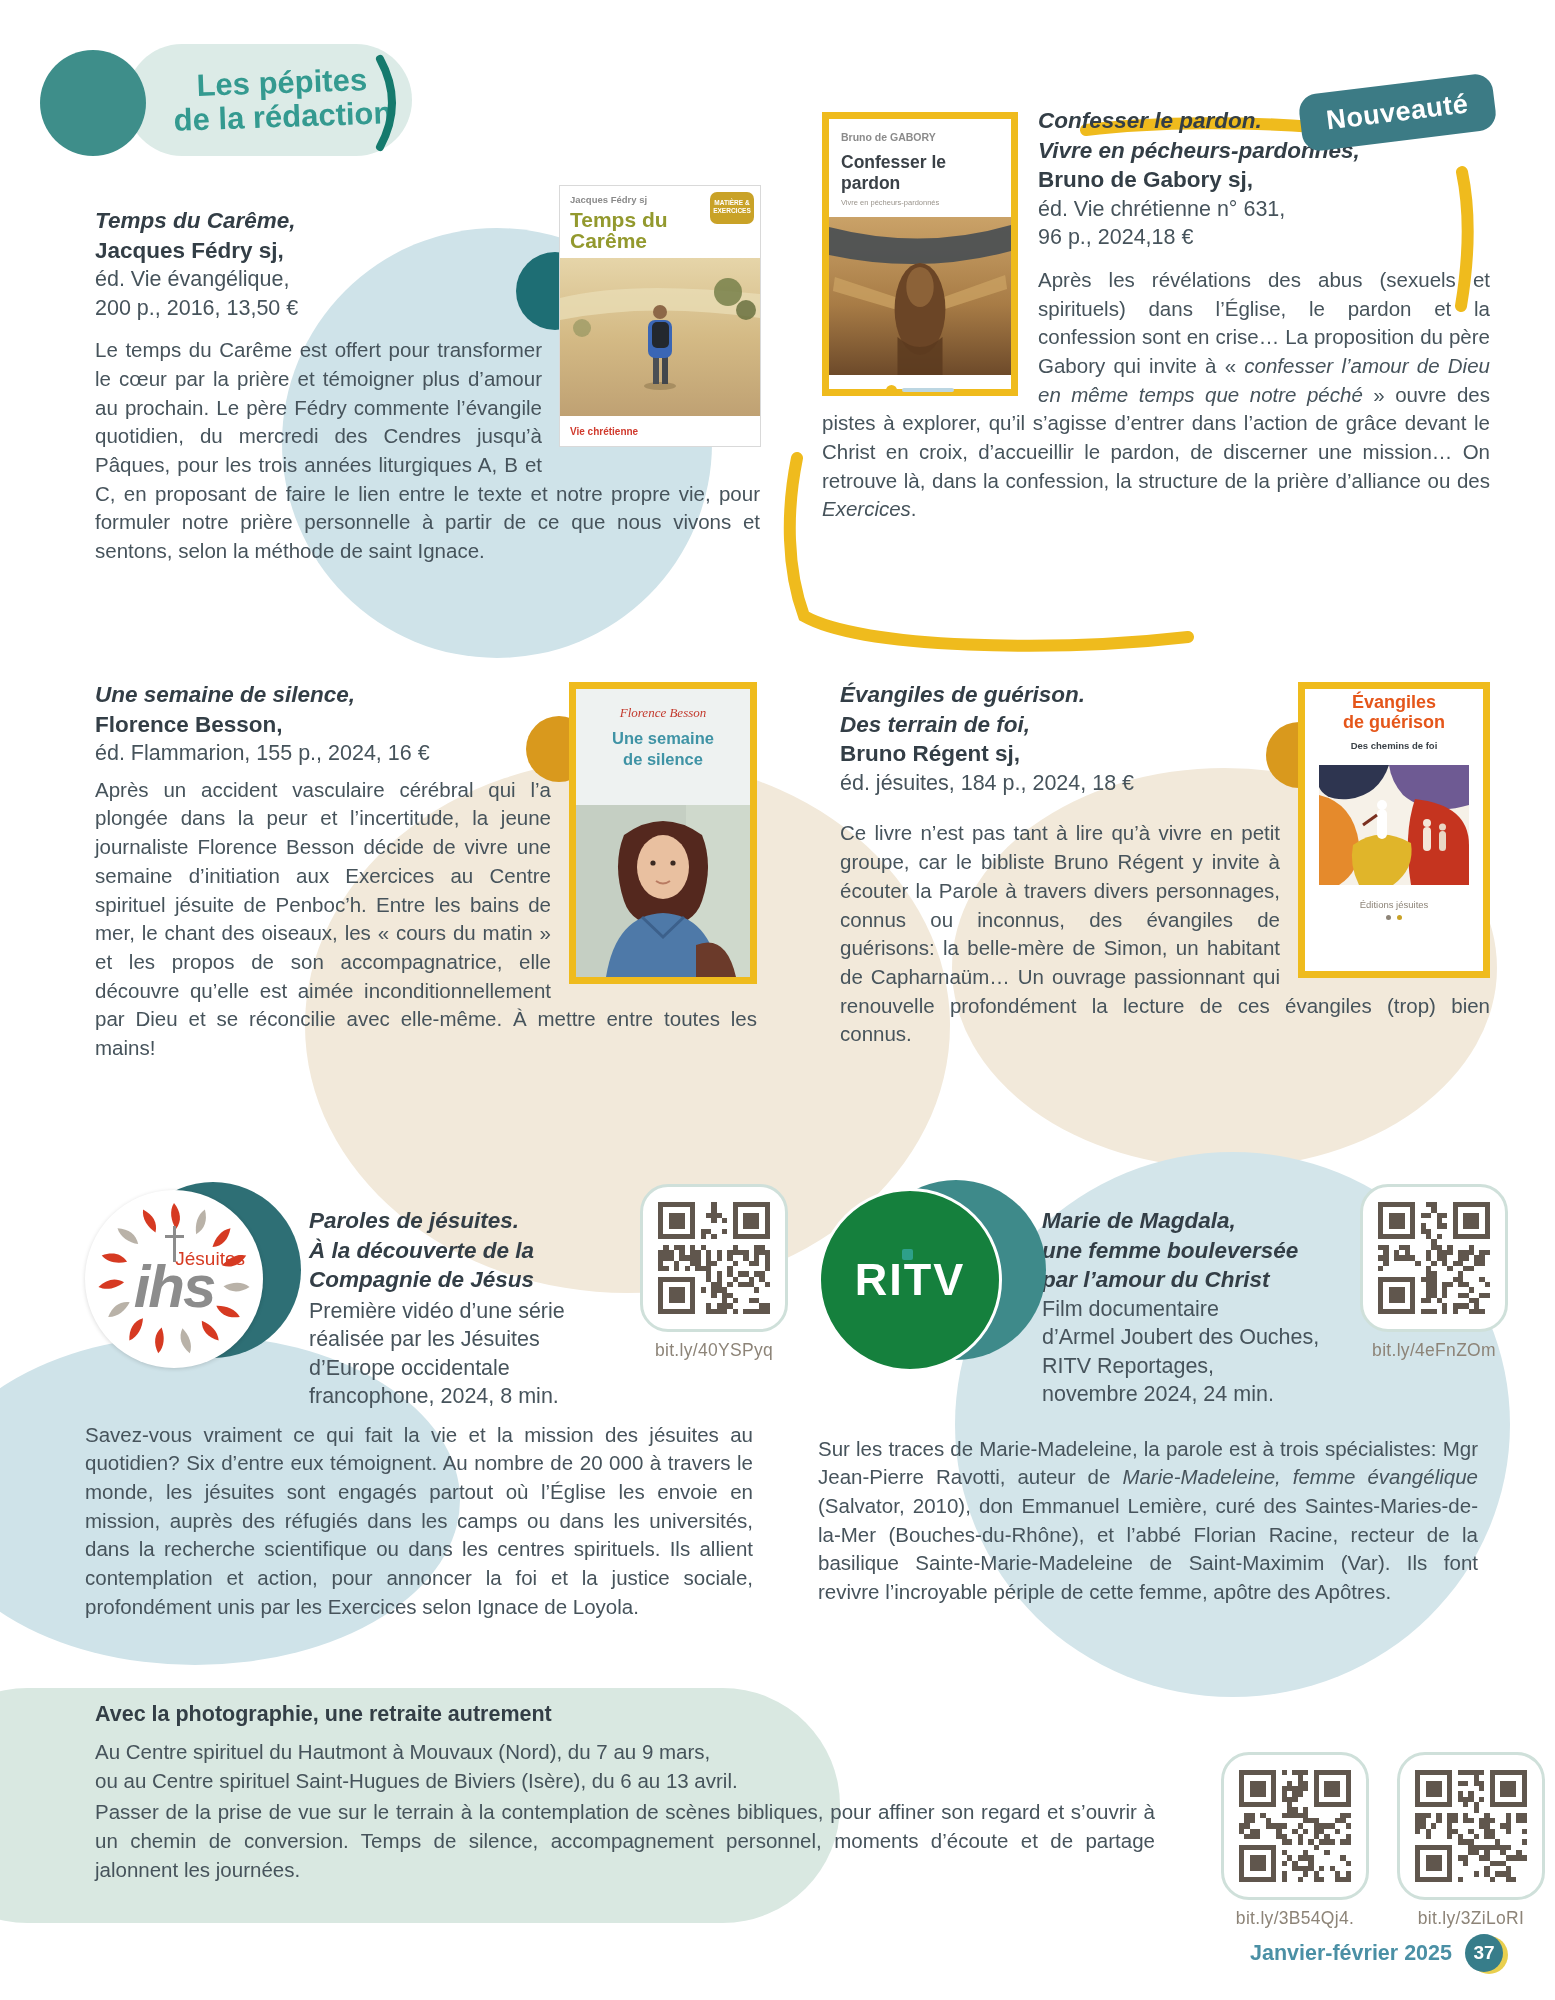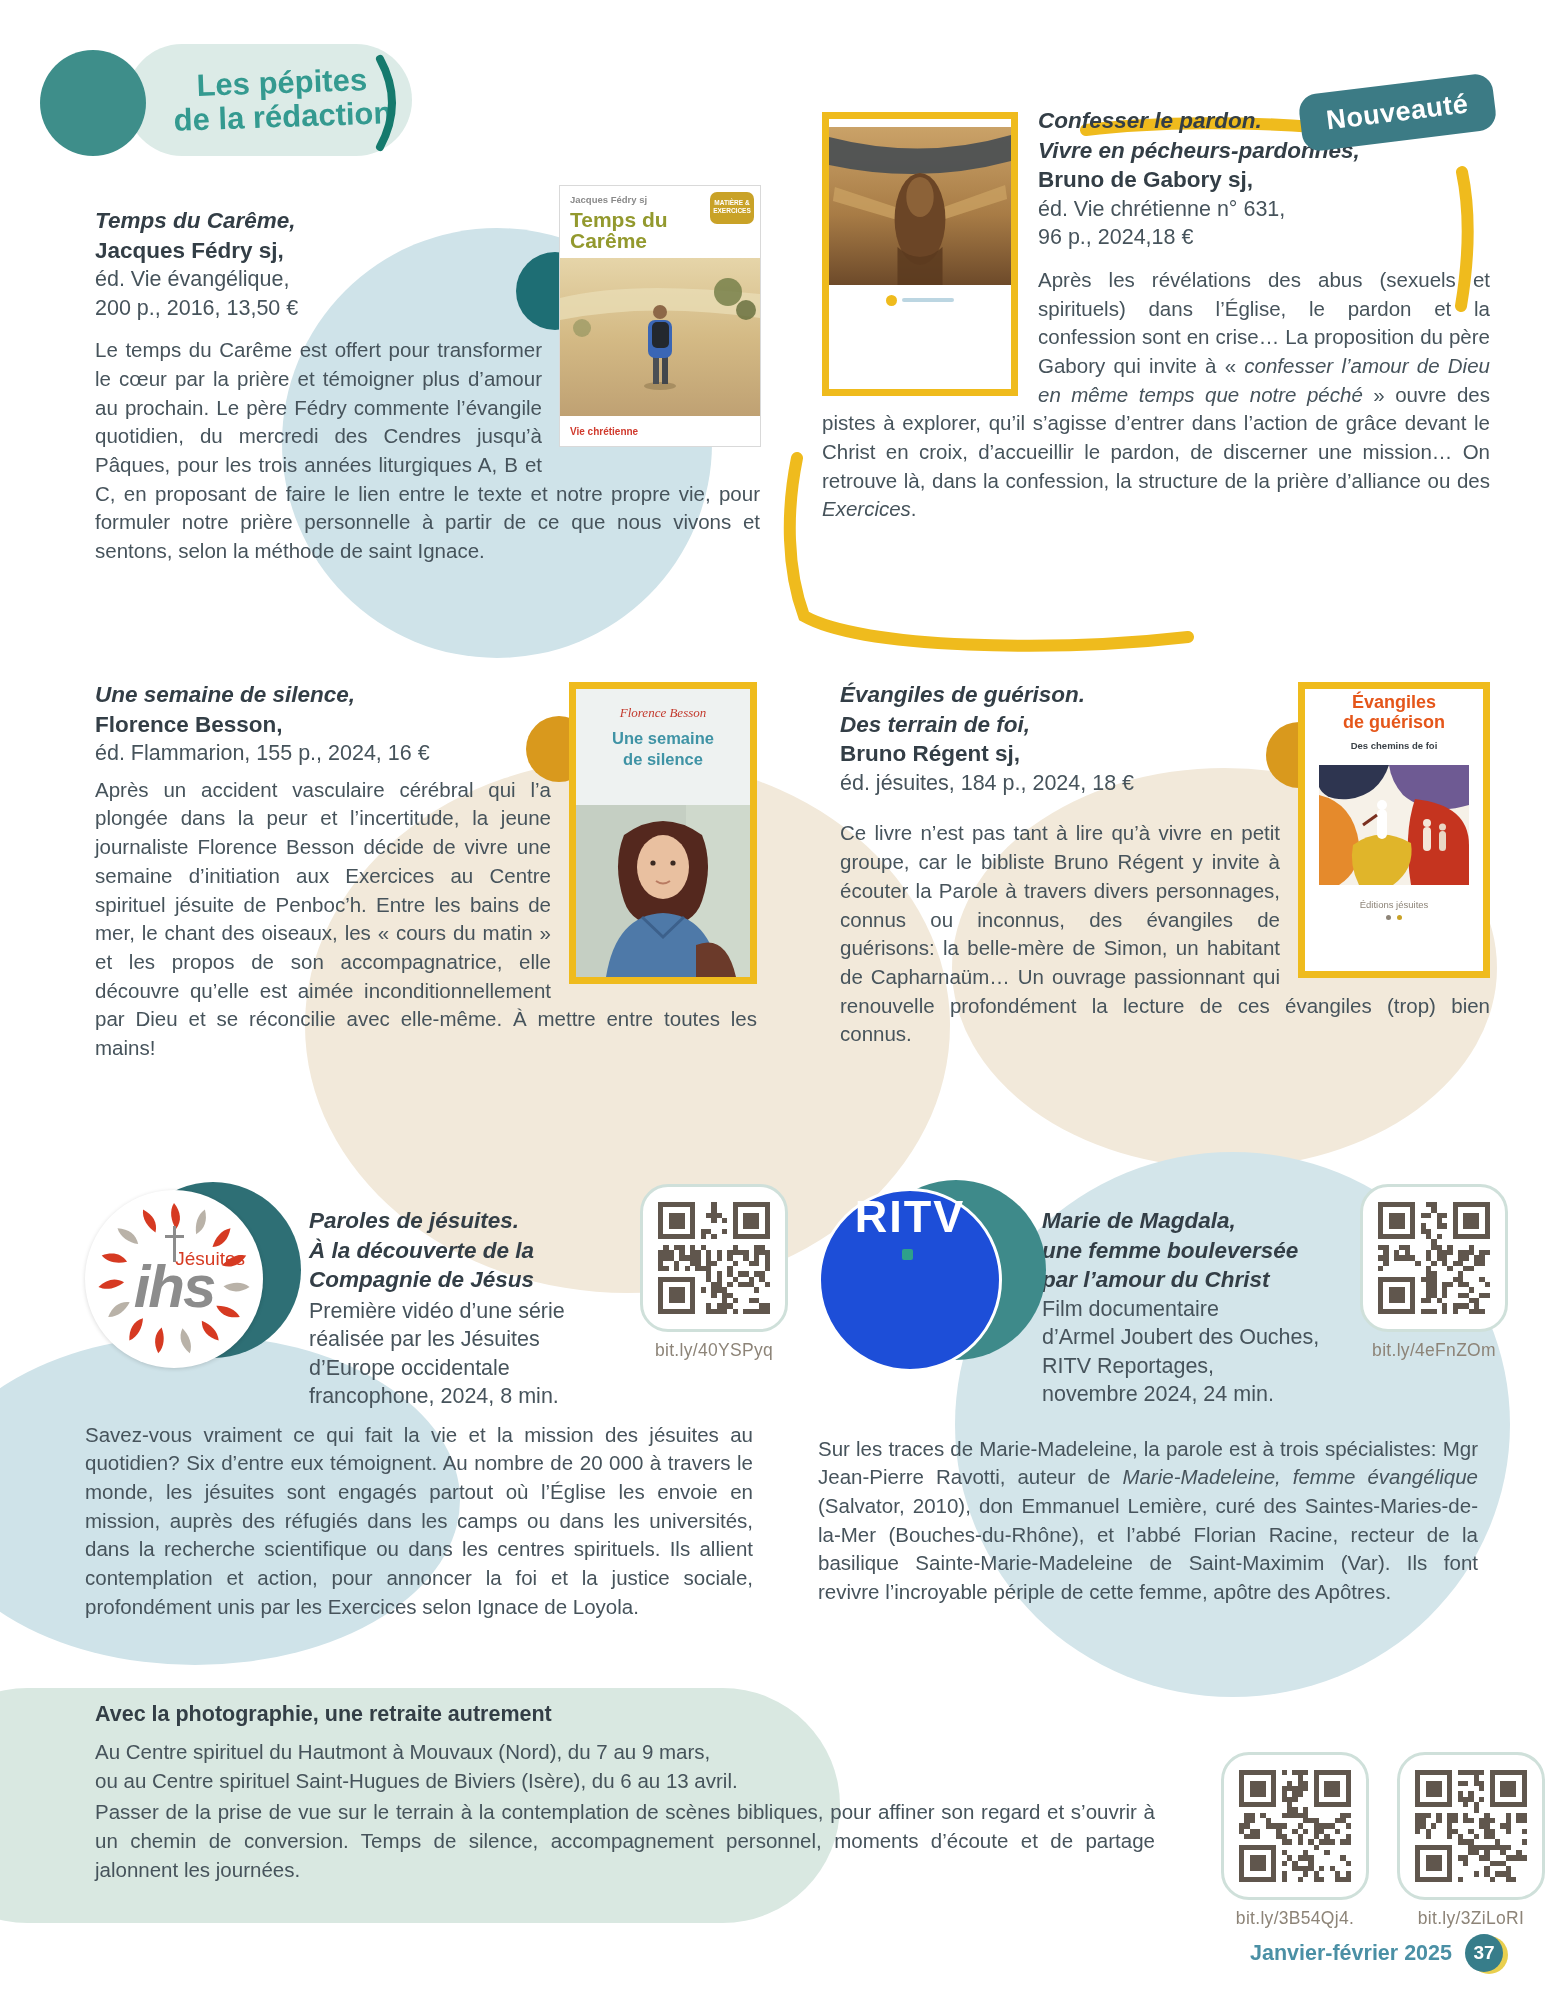--- a/index.html
+++ b/index.html
@@ -89,21 +89,21 @@
 
   .ihs-shadow{position:absolute;left:40px;top:2px;width:176px;height:176px;border-radius:50%;background:#2e6f75}
   .ihs-circle{position:absolute;left:0;top:10px;width:178px;height:178px;border-radius:50%;background:#fff;box-shadow:0 1px 4px rgba(0,0,0,.15)}
   .ihs-circle svg{position:absolute;left:0;top:0}
   .ihs-text{position:absolute;left:50%;top:54%;transform:translate(-50%,-50%);font-size:60px;font-weight:700;color:#8c8c8c;font-style:italic;letter-spacing:-2px}
   .ihs-cross{position:absolute;left:88px;top:36px;width:3px;height:36px;background:#8c8c8c}
   .ihs-cross::after{content:"";position:absolute;left:-8px;top:9px;width:19px;height:3px;background:#8c8c8c}
   .ihs-jesuites{position:absolute;right:18px;top:58px;color:#d63a22;font-size:19px}
 
   .ritv-shadow{position:absolute;left:48px;top:0;width:180px;height:180px;border-radius:50%;background:#3e8a8a}
-  .ritv-circle{position:absolute;left:0;top:8px;width:184px;height:184px;border-radius:50%;background:#1d4ed8;border:3px solid #fff;display:flex;justify-content:center}
+  .ritv-circle{position:absolute;left:0;top:8px;width:184px;height:184px;border-radius:50%;background:#15803d;border:3px solid #fff;display:flex;align-items:center;justify-content:center}
   .ritv-text{color:#fff;font-weight:800;font-size:45px;letter-spacing:2px}
   .ritv-dot{position:absolute;left:81px;top:58px;width:11px;height:11px;background:#2ea08a;border-radius:2px}
 
   
   #s7 .title{font-weight:700;font-size:21.5px;color:#333e46;margin-bottom:10px}
   #s7 .line{font-size:20.5px;line-height:1.42}
   #s7 .para{margin-top:2px;width:1060px}
   #qrb{position:absolute;left:1220px;top:1752px;display:flex;gap:26px;z-index:2}
   #qrb .qr-wrap{width:150px;text-align:center}
   #footer{position:absolute;right:52px;top:1934px;display:flex;align-items:center;gap:13px;z-index:2}
@@ -178,20 +178,25 @@
     </div>
     <div class="t-it">Temps du Carême,</div>
     <div class="t-b">Jacques Fédry sj,</div>
     <div class="t-n">éd. Vie évangélique,</div>
     <div class="t-n">200 p., 2016, 13,50 €</div>
     <p class="para mt14">Le temps du Carême est offert pour transformer le cœur par la prière et témoigner plus d’amour au prochain. Le père Fédry commente l’évangile quotidien, du mercredi des Cendres jusqu’à Pâques, pour les trois années liturgiques A, B et C, en proposant de faire le lien entre le texte et notre propre vie, pour formuler notre prière personnelle à partir de ce que nous vivons et sentons, selon la méthode de saint Ignace.</p>
   </section>
 
   <section id="s2">
     <div class="cover" id="cover2">
+      <div class="c2-top">
+        <div class="c2-author">Bruno de GABORY</div>
+        <div class="c2-title">Confesser le pardon</div>
+        <div class="c2-sub">Vivre en pécheurs-pardonnés</div>
+      </div>
       <svg class="c2-photo" viewBox="0 0 186 158" preserveAspectRatio="none">
         <defs>
             <linearGradient id="g2" x1="0" y1="0" x2="0" y2="1">
           <stop offset="0" stop-color="#caa268"></stop>
               <stop offset=".55" stop-color="#a87c46"></stop>
               <stop offset="1" stop-color="#6d4a2a"></stop>
         </linearGradient>
           </defs>
         <rect width="186" height="158" fill="url(#g2)"></rect>
         <path d="M0 10 Q95 34 186 8 L186 34 Q95 58 0 38 Z" fill="#474e53" opacity=".9"></path>

